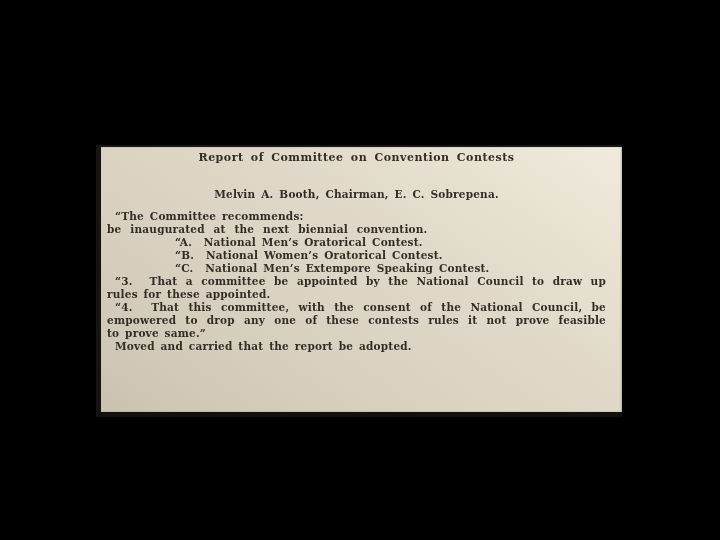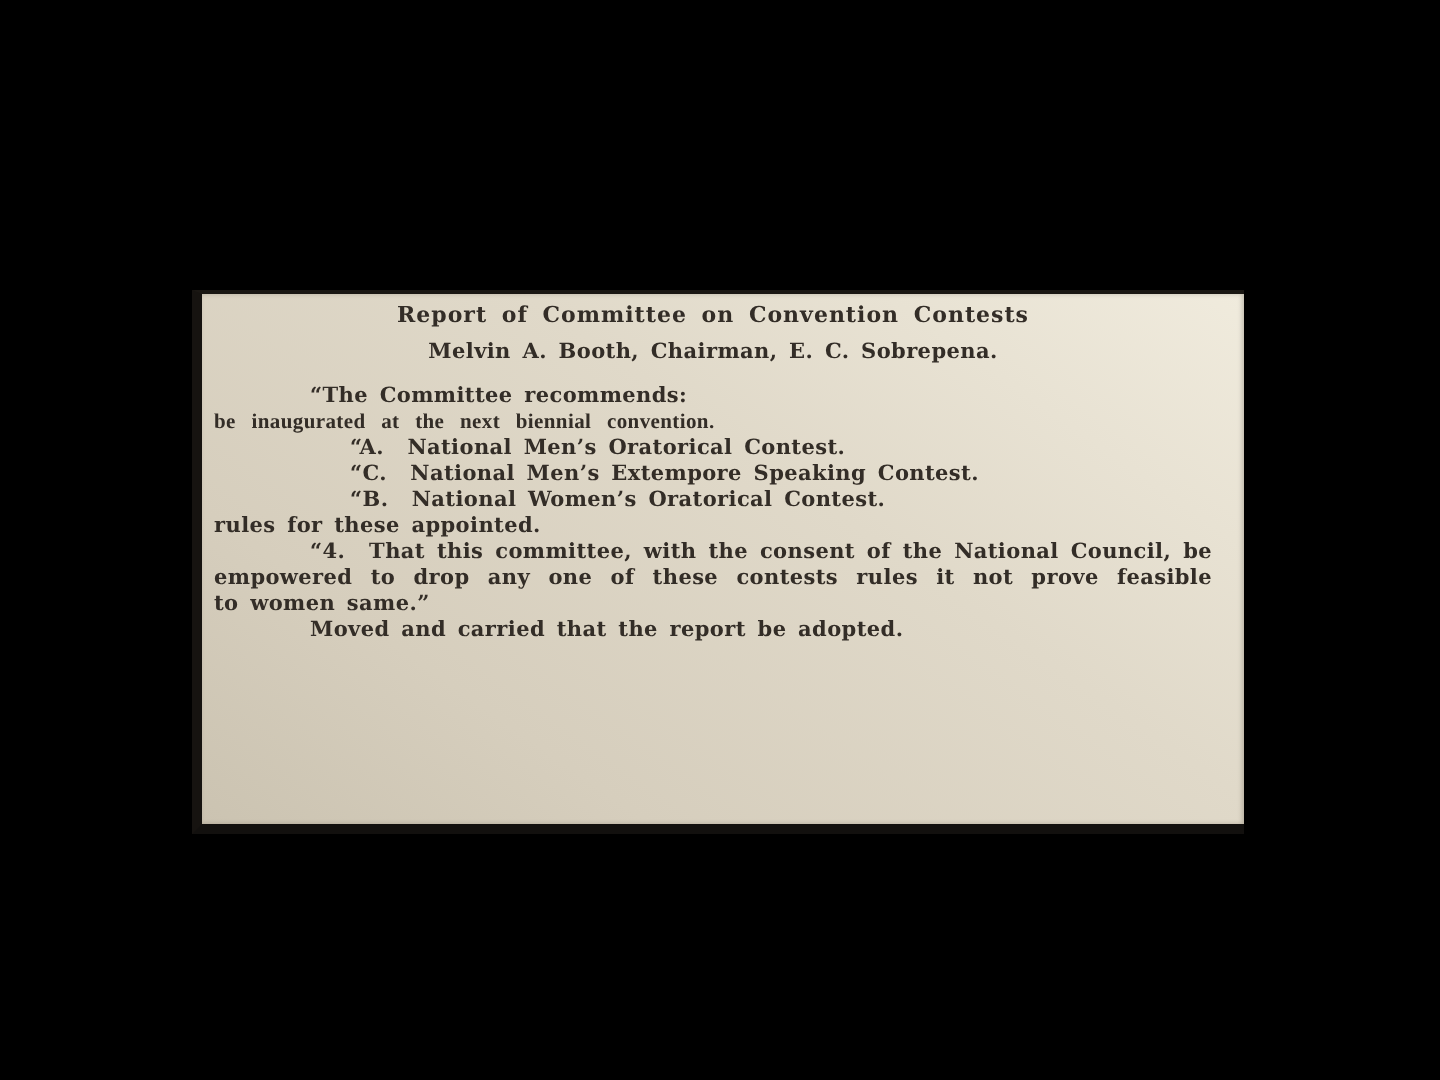--- a/index.html
+++ b/index.html
@@ -46,68 +46,69 @@
 
   .title-line {
     text-align: center;
     font-size: 11px;
     letter-spacing: 0.5px;
     word-spacing: 3px;
   }
 
   .byline-line {
     text-align: center;
-    margin-top: 6px;
+    margin-top: 24px;
     word-spacing: 2px;
   }
 
   .body-block {
     margin-top: 9px;
   }
 
   .line {
     word-spacing: 2px;
     white-space: nowrap;
   }
 
   
-  .indent { text-indent: 8px; margin-left: 40px; }
+  .indent { text-indent: 8px; }
 
   
   .sub { margin-left: 68px; }
 
   
   .justify-last {
     white-space: normal;
     text-align: justify;
     text-align-last: justify;
   }
 
   
-  .wide { word-spacing: 5px; font-family: Liberation Serif, serif; }
+  .wide { word-spacing: 5px; }
 </style>
 </head>
 <body>
 
 <div class="stage">
   <div class="paper">
     <div class="doc">
 
       <div class="title-line">Report of Committee on Convention Contests</div>
 
       <div class="byline-line">Melvin A. Booth, Chairman, E. C. Sobrepena.</div>
 
       <div class="body-block">
         <div class="line indent">“The Committee recommends:</div>
         <div class="line wide">be inaugurated at the next biennial convention.</div>
         <div class="line sub">“A.&nbsp; National Men’s Oratorical Contest.</div>
+        <div class="line sub">“B.&nbsp; National Women’s Oratorical Contest.</div>
         <div class="line sub">“C.&nbsp; National Men’s Extempore Speaking Contest.</div>
-        <div class="line sub">“B.&nbsp; National Women’s Oratorical Contest.</div>
+        <div class="line indent justify-last">“3.&nbsp; That a committee be appointed by the National Council to draw up</div>
         <div class="line">rules for these appointed.</div>
         <div class="line indent justify-last">“4.&nbsp; That this committee, with the consent of the National Council, be</div>
         <div class="line justify-last">empowered to drop any one of these contests rules it not prove feasible</div>
-        <div class="line">to women same.”</div>
+        <div class="line">to prove same.”</div>
         <div class="line indent">Moved and carried that the report be adopted.</div>
       </div>
 
     </div>
   </div>
 </div>
 
 </body></html>

